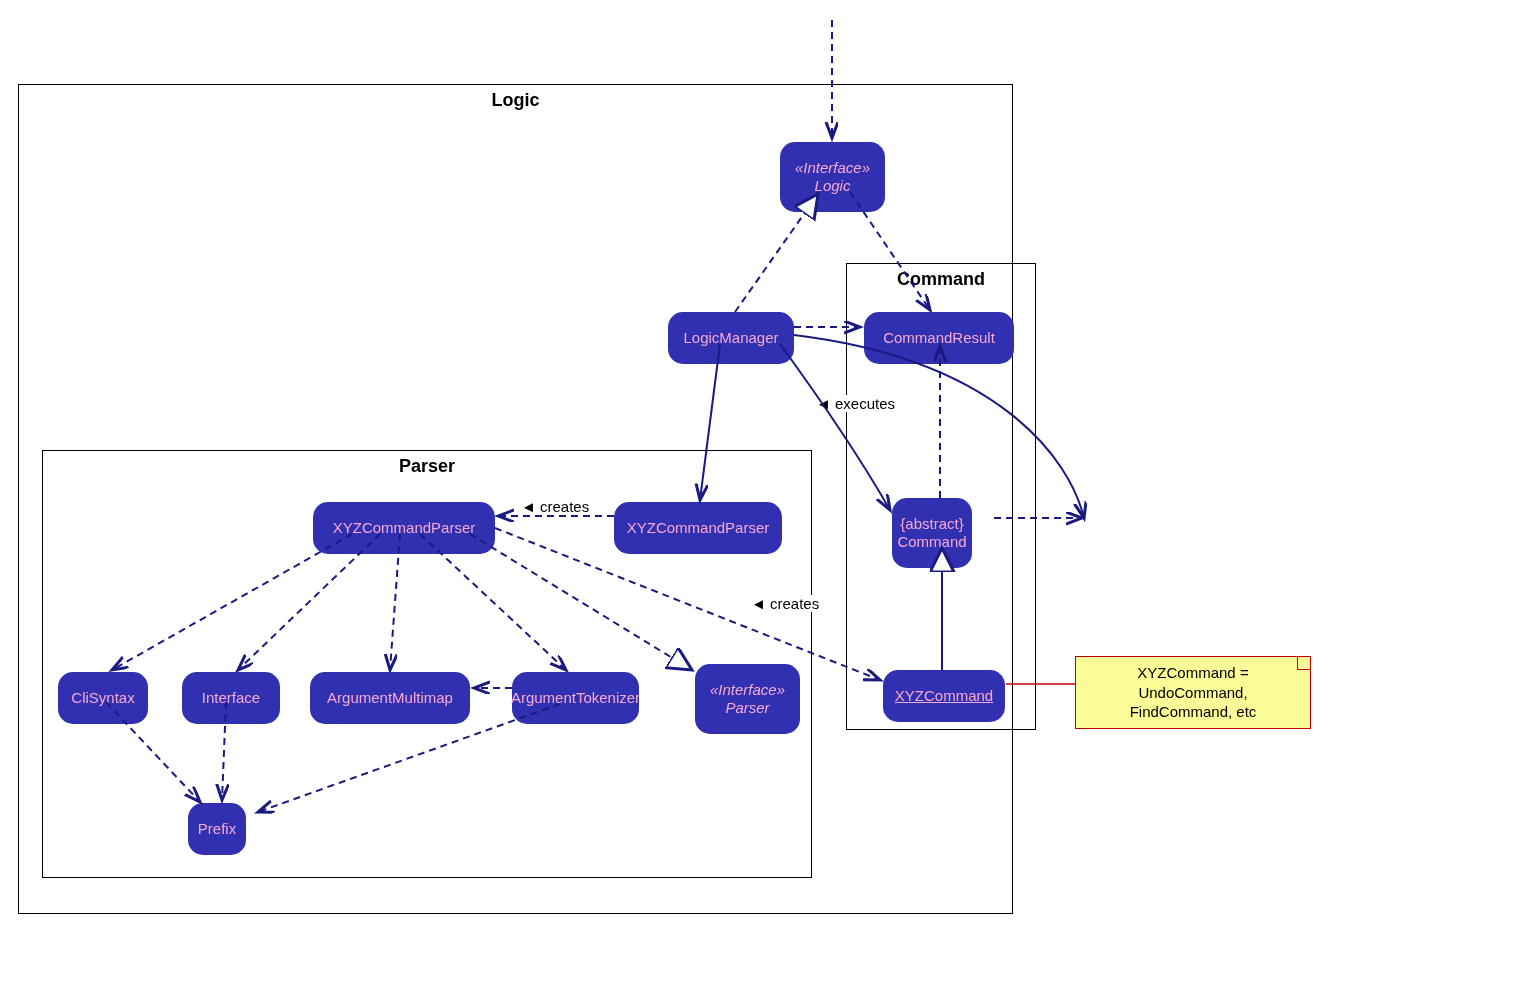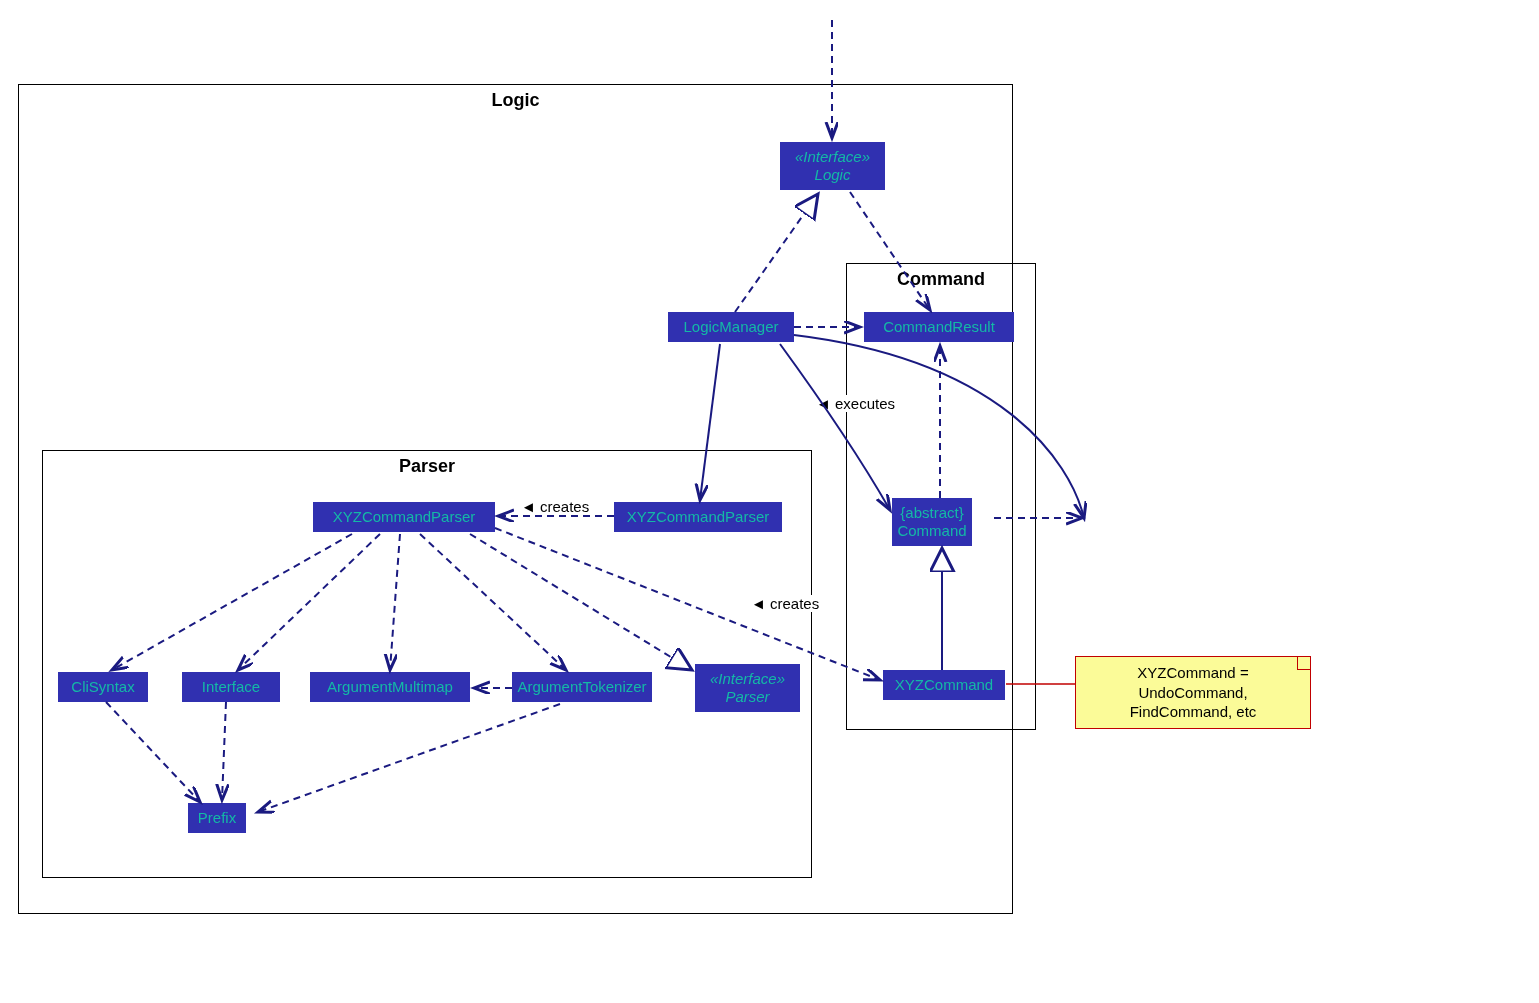--- a/index.html
+++ b/index.html
@@ -25,30 +25,31 @@
   .package-title {
     position: absolute;
     top: 5px;
     font-weight: bold;
     font-size: 18px;
     color: #000;
   }
   .node {
     position: absolute;
     background: #3030b0;
-    color: #14b8a6;
+    color: #f9a8d4;
     font-size: 15px;
     text-align: center;
-    padding: 6px 10px;
+    padding: 17px 10px;
     box-sizing: border-box;
     display: flex;
     flex-direction: column;
     align-items: center;
     justify-content: center;
     line-height: 1.2;
+    border-radius: 15px;
   }
   .node .stereo { font-style: italic; }
   .note {
     position: absolute;
     background: #fbfb98;
     border: 1.5px solid #c00000;
     font-size: 15px;
     padding: 6px 10px;
     box-sizing: border-box;
     line-height: 1.3;
@@ -110,21 +111,21 @@
 
   <div class="node" style="left:864px; top:312px; width:150px;">
     <span>CommandResult</span>
   </div>
 
   <div class="node" style="left:892px; top:498px; width:80px;">
     <span>{abstract}</span>
     <span>Command</span>
   </div>
 
-  <div class="node" style="left:883px; top:670px; width:122px;">
+  <div class="node" style="left:883px; top:670px; width:122px;text-decoration:underline;">
     <span>XYZCommand</span>
   </div>
 
   <div class="node" style="left:614px; top:502px; width:168px;">
     <span>XYZCommandParser</span>
   </div>
 
   <div class="node" style="left:313px; top:502px; width:182px;">
     <span>XYZCommandParser</span>
   </div>
@@ -134,21 +135,21 @@
   </div>
 
   <div class="node" style="left:182px; top:672px; width:98px;">
     <span>Interface</span>
   </div>
 
   <div class="node" style="left:310px; top:672px; width:160px;">
     <span>ArgumentMultimap</span>
   </div>
 
-  <div class="node" style="left:512px; top:672px; width:140px;">
+  <div class="node" style="left:512px; top:672px; width:127px;">
     <span>ArgumentTokenizer</span>
   </div>
 
   <div class="node" style="left:695px; top:664px; width:105px;">
     <span class="stereo">«Interface»</span>
     <span class="stereo">Parser</span>
   </div>
 
   <div class="node" style="left:188px; top:803px; width:58px;">
     <span>Prefix</span>

